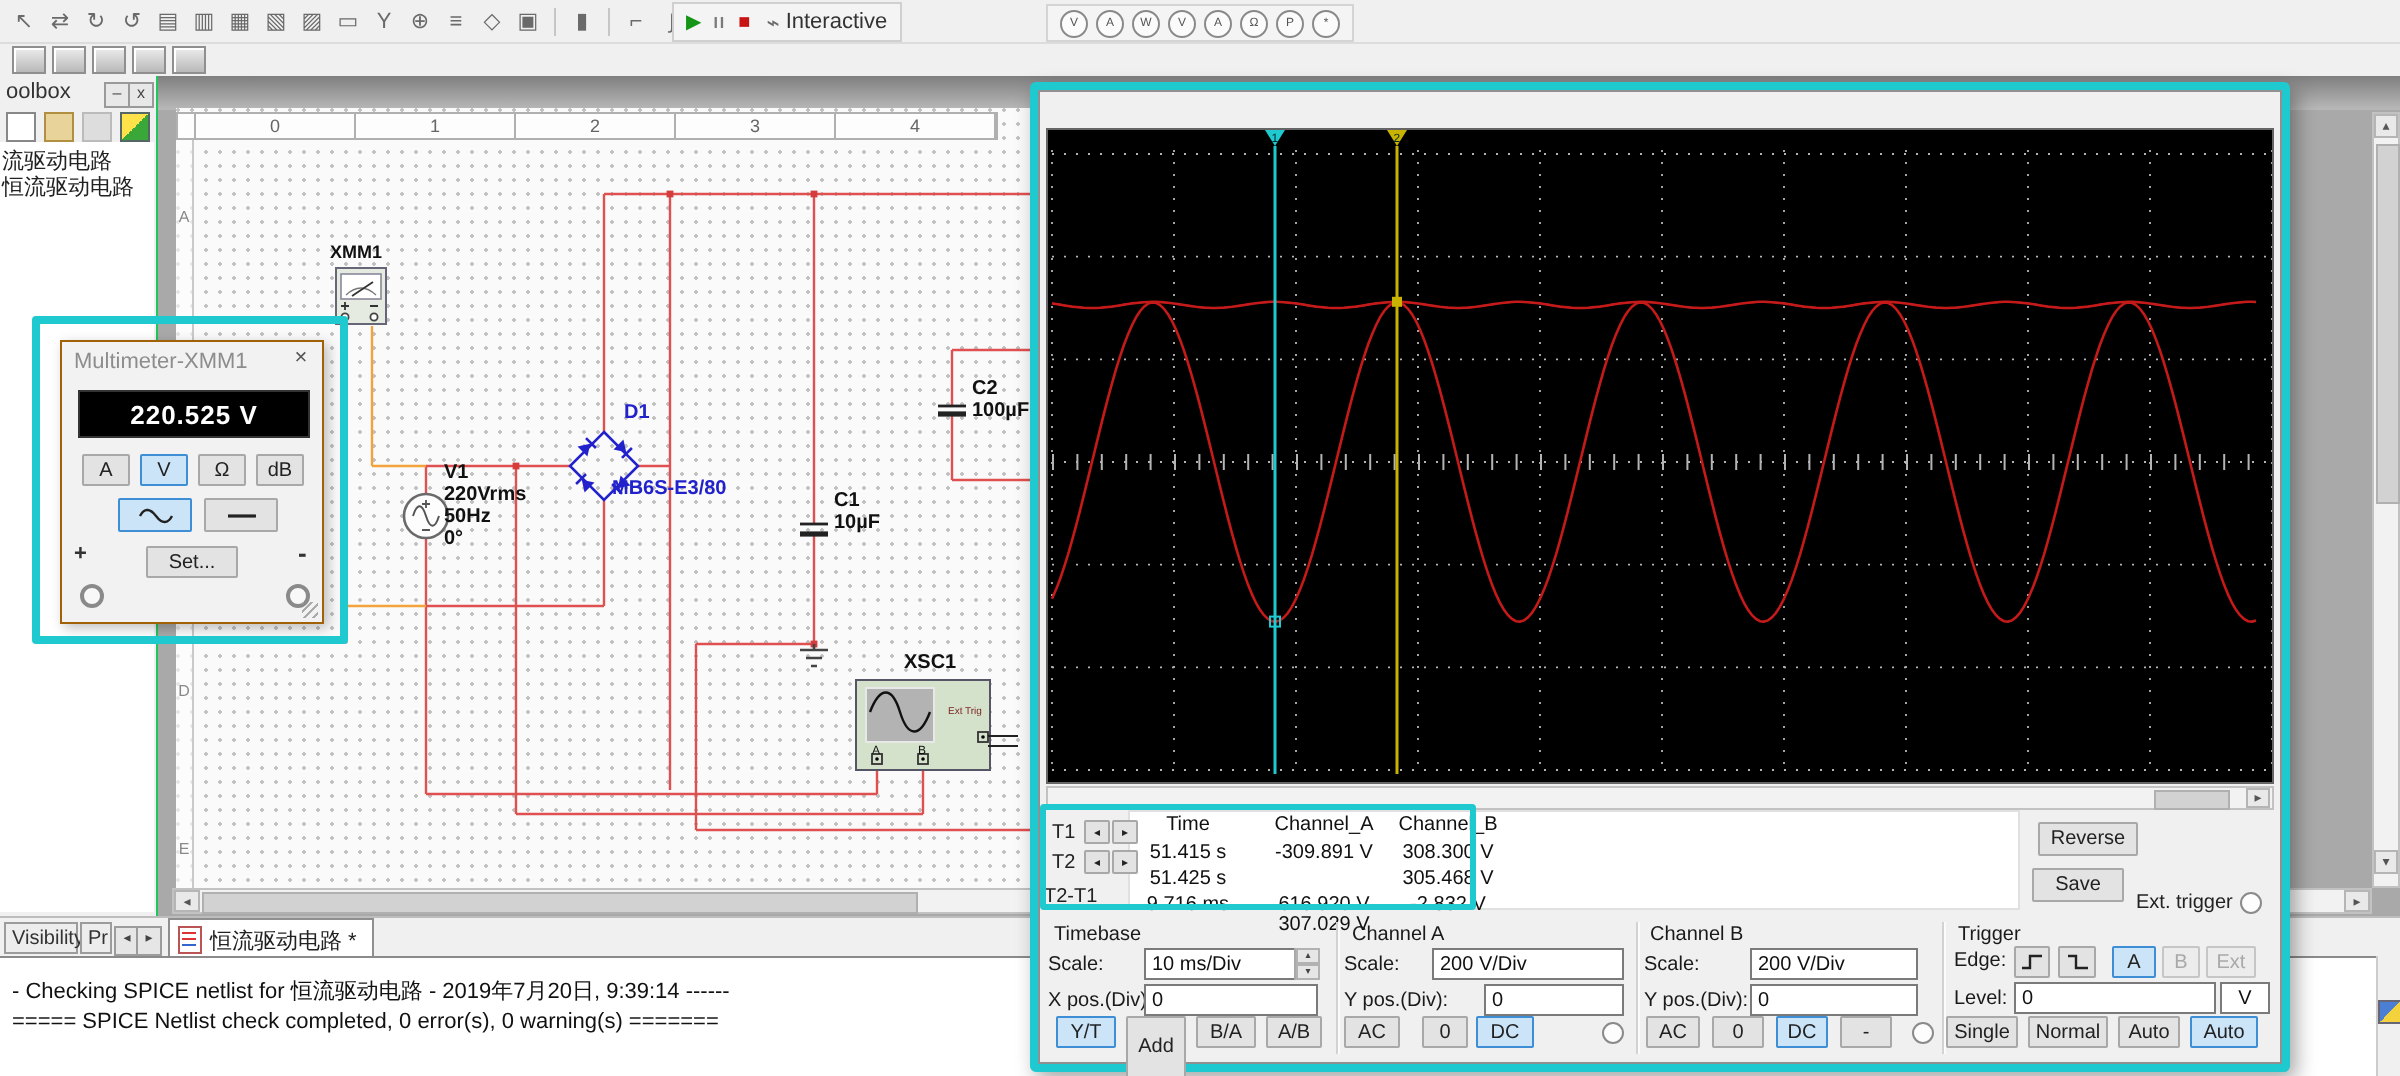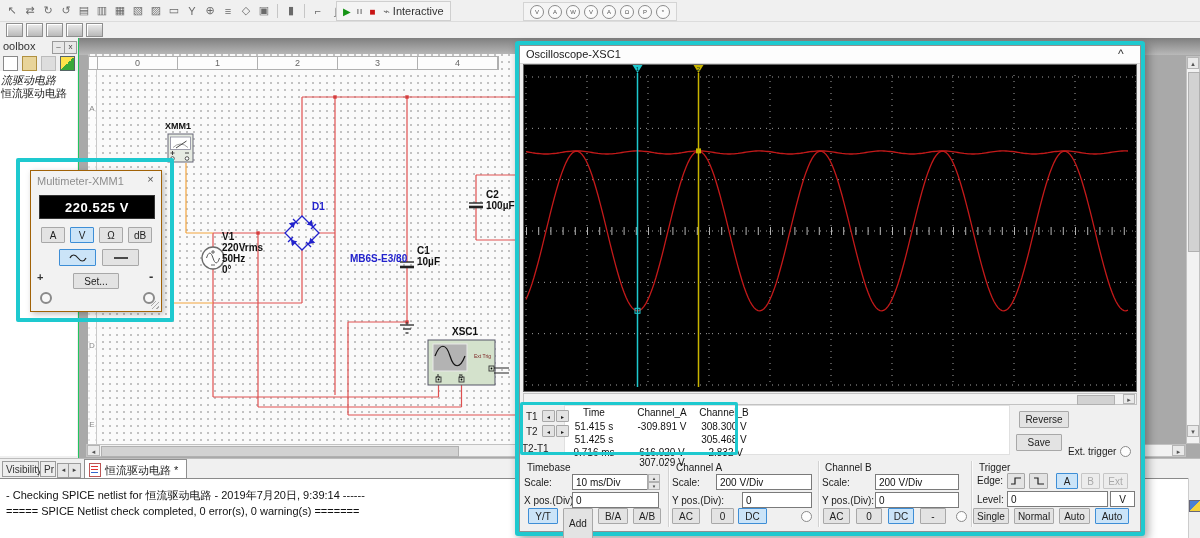--- a/index.html
+++ b/index.html
@@ -261,42 +261,42 @@
       <path d="M494 368 H509 M494 373 H509" stroke="#222" stroke-width="1"></path>
     </g>
   </svg>
 
   <div class="slabel" style="left:165px;top:121px;font-size:9px;" data-name="xmm1-ref-label">XMM1</div>
   <div class="slabel" style="left:222px;top:232px;" data-name="v1-ref-label">V1</div>
   <div class="slabel" style="left:222px;top:243px;" data-name="v1-value-label">220Vrms</div>
   <div class="slabel" style="left:222px;top:254px;" data-name="v1-freq-label">50Hz</div>
   <div class="slabel" style="left:222px;top:265px;" data-name="v1-phase-label">0°</div>
   <div class="slabel blue" style="left:312px;top:202px;" data-name="d1-ref-label">D1</div>
-  <div class="slabel blue" style="left:306px;top:254px;margin-left:44px;" data-name="d1-part-label">MB6S-E3/80</div>
+  <div class="slabel blue" style="left:306px;top:240px;" data-name="d1-part-label">MB6S-E3/80</div>
   <div class="slabel" style="left:417px;top:246px;" data-name="c1-ref-label">C1</div>
   <div class="slabel" style="left:417px;top:257px;" data-name="c1-value-label">10µF</div>
   <div class="slabel" style="left:486px;top:190px;" data-name="c2-ref-label">C2</div>
   <div class="slabel" style="left:486px;top:201px;" data-name="c2-value-label">100µF</div>
   <div class="slabel" style="left:452px;top:327px;" data-name="xsc1-ref-label">XSC1</div>
   <div class="slabel tiny" style="left:474px;top:351px;font-size:5px;color:#7a1f1f;" data-name="xsc1-exttrig-label">Ext Trig</div>
   <div class="slabel tiny" style="left:436px;top:371px;" data-name="xsc1-a-label">A</div>
   <div class="slabel tiny" style="left:459px;top:371px;" data-name="xsc1-b-label">B</div>
 
   <div id="toolbox" data-name="design-toolbox-panel">
     <div class="tbx-title" data-name="toolbox-title">oolbox</div>
     <div class="tbx-btn" style="left:52px;" data-name="toolbox-minimize-button">–</div>
     <div class="tbx-btn" style="left:64px;" data-name="toolbox-close-button">x</div>
     <div id="toolbox-icons" data-name="toolbox-toolbar">
         <span class="tico" data-name="new-document-icon"></span>
         <span class="tico" data-name="open-folder-icon"></span>
         <span class="tico" data-name="save-icon"></span>
         <span class="tico" data-name="design-icon"></span>
       </div>
     <div class="tbx-tree" data-name="design-tree">
-      <div class="tree-item" style="top:2px;font-style:italic;" data-name="tree-item-project">流驱动电路</div>
+      <div class="tree-item" style="top:2px;" data-name="tree-item-project">流驱动电路</div>
       <div class="tree-item" style="top:15px;" data-name="tree-item-sheet">恒流驱动电路</div>
     </div>
   </div>
 
   <div id="tabrow" data-name="bottom-tab-row">
     <div class="ltab" style="left:2px;width:37px;" data-name="tab-visibility">Visibility</div>
     <div class="ltab" style="left:40px;width:16px;" data-name="tab-project">Pr</div>
     <div class="tab-arrow" style="left:57px;" data-name="tab-prev-button">◂</div>
     <div class="tab-arrow" style="left:68px;" data-name="tab-next-button">▸</div>
     <div id="sheet-tab" data-name="sheet-tab-active">
@@ -335,24 +335,20 @@
     <div class="mm-sign" style="left:6px;top:100px;" data-name="positive-terminal-label">+</div>
     <div class="mm-sign" style="left:118px;top:98px;font-size:13px;" data-name="negative-terminal-label">-</div>
     <div class="b" style="left:42px;top:102px;width:46px;height:16px;" data-name="set-button">Set...</div>
     <div class="mm-term" style="left:9px;top:121px;" data-name="positive-terminal"></div>
     <div class="mm-term" style="left:112px;top:121px;" data-name="negative-terminal"></div>
     <div id="mm-grip" data-name="resize-grip"></div>
   </div>
   <div class="sel-box" style="left:16px;top:158px;width:150px;height:156px;" data-name="multimeter-selection-highlight"></div>
 
   <div id="scope" data-name="oscilloscope-window">
-    <div id="scope-title" data-name="oscilloscope-titlebar">
-      <span class="t" data-name="oscilloscope-title">Oscilloscope-XSC1</span>
-      <span class="c" data-name="collapse-icon">^</span>
-    </div>
     <div id="scope-display" data-name="oscilloscope-screen">
       <svg id="scope-svg" width="612" height="326" data-name="oscilloscope-plot">
           <line x1="2" y1="10" x2="2" y2="322" stroke="#b4b4b4" stroke-width="0.9" stroke-dasharray="1,5"></line>
           <line x1="63" y1="10" x2="63" y2="322" stroke="#b4b4b4" stroke-width="0.9" stroke-dasharray="1,5"></line>
           <line x1="124" y1="10" x2="124" y2="322" stroke="#b4b4b4" stroke-width="0.9" stroke-dasharray="1,5"></line>
           <line x1="185" y1="10" x2="185" y2="322" stroke="#b4b4b4" stroke-width="0.9" stroke-dasharray="1,5"></line>
           <line x1="246" y1="10" x2="246" y2="322" stroke="#b4b4b4" stroke-width="0.9" stroke-dasharray="1,5"></line>
           <line x1="307" y1="10" x2="307" y2="322" stroke="#b4b4b4" stroke-width="0.9" stroke-dasharray="1,5"></line>
           <line x1="368" y1="10" x2="368" y2="322" stroke="#b4b4b4" stroke-width="0.9" stroke-dasharray="1,5"></line>
           <line x1="429" y1="10" x2="429" y2="322" stroke="#b4b4b4" stroke-width="0.9" stroke-dasharray="1,5"></line>

